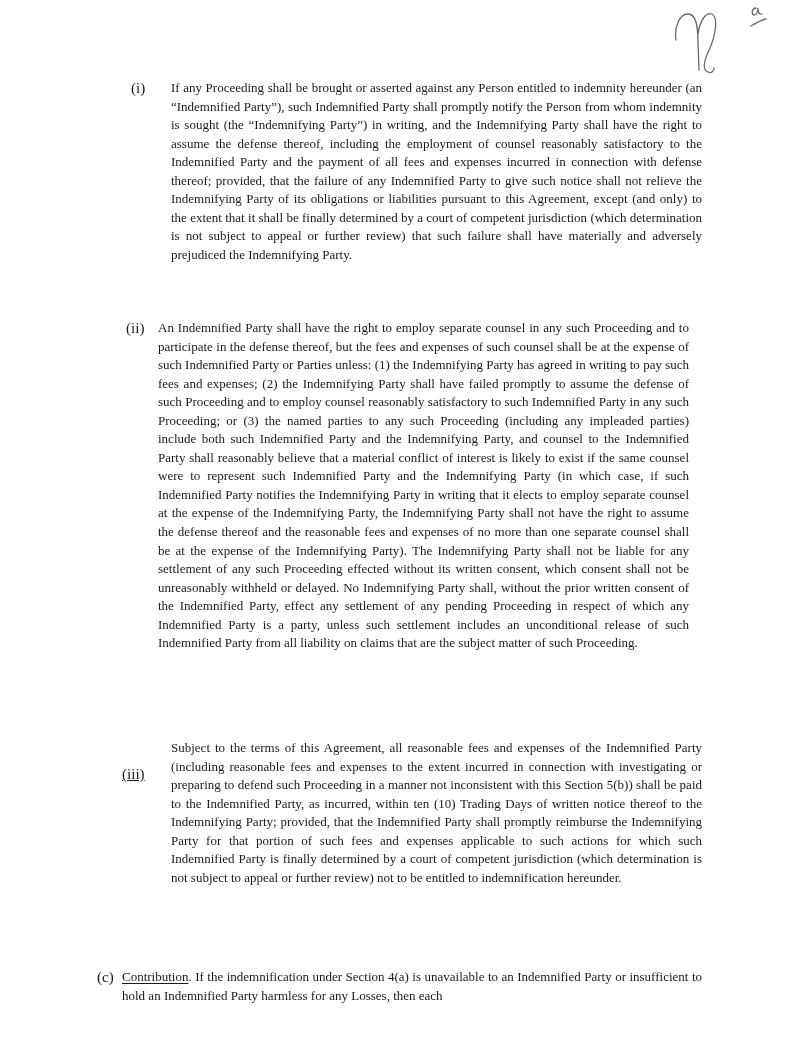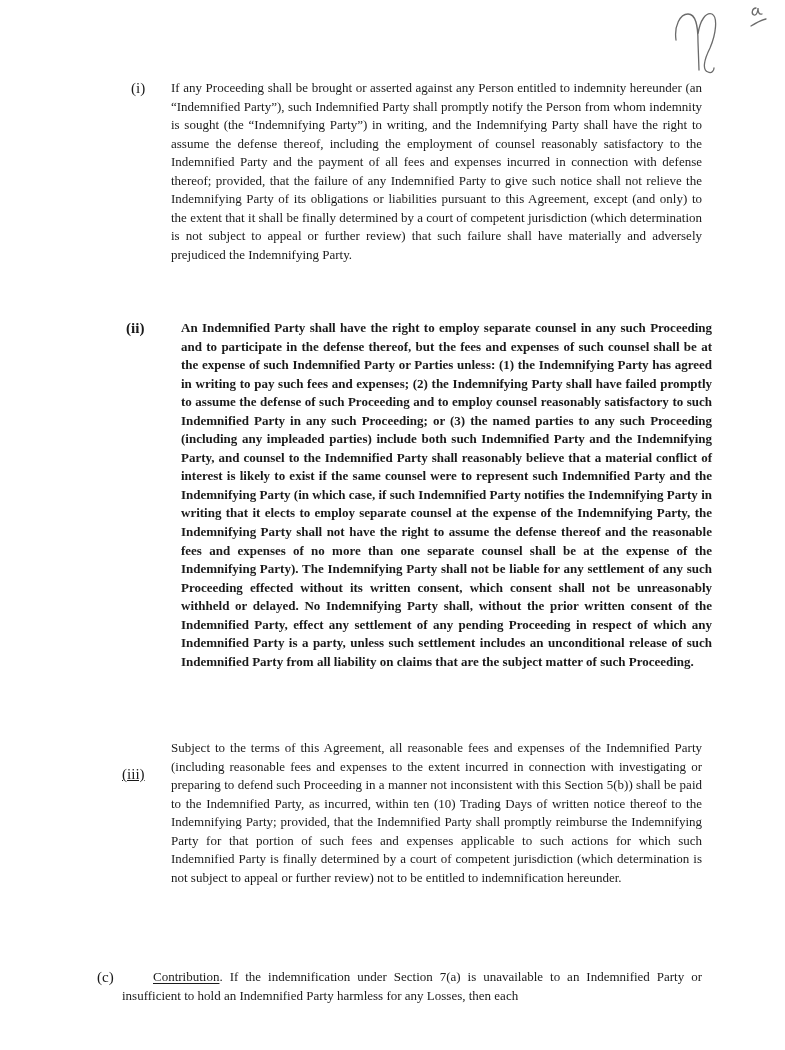--- a/index.html
+++ b/index.html
@@ -7,41 +7,41 @@
       width: 785px; height: 1050px; position: relative; overflow: hidden;
       font-family: "Liberation Serif", "DejaVu Serif", serif;
       color: #1a1a1a;
     }
     .signature { position: absolute; left: 672px; top: 4px; width: 110px; height: 70px; }
     .signature path { fill: none; stroke: #6b6b6b; stroke-width: 1.3; stroke-linecap: round; }
     .para { position: absolute; font-size: 13px; line-height: 18.55px; }
     .marker { position: absolute; font-size: 15.1px; line-height: 18.55px; }
     .body-text { text-align: justify; text-align-last: left; }
     .p-i   { left: 171px; top: 79px;  width: 531px; }
-    .p-ii  { left: 181px; top: 319px; width: 531px; font-weight: bold; }
+    .p-ii  { left: 158px; top: 319px; width: 531px; }
     .p-iii { left: 171px; top: 739px; width: 531px; }
     .m-i   { left: 131px; top: 79px; }
-    .m-ii  { left: 126px; top: 319px; font-weight: bold; }
+    .m-ii  { left: 126px; top: 319px; }
     .m-iii { left: 122px; top: 765px; text-decoration: underline; }
     .m-c   { left: 97px;  top: 968px; }
     .p-c   { left: 122px; top: 968px; width: 580px; }
-    .u { text-decoration: underline; text-underline-offset: 2px; margin-left: 31px; }
+    .u { text-decoration: underline; text-underline-offset: 2px; }
   </style>
 </head>
 <body>
 
 <svg class="signature" viewBox="0 0 110 70">
   <path d="M4,36 C2,22 8,10 16,10 C24,10 26,22 26,38 L27,66 M26,30 C28,16 34,8 40,10 C46,13 44,30 38,44 C32,56 30,66 36,68 C40,70 42,66 42,64"></path>
   <path d="M84,4 C80,4 79,10 82,11 C85,12 86,6 86,4 C86,8 87,11 90,10"></path>
   <path d="M79,22 C84,19 89,16 94,15"></path>
 </svg>
 
 <div class="marker m-i">(i)</div>
 <div class="para body-text p-i">If any Proceeding shall be brought or asserted against any Person entitled to indemnity hereunder (an “Indemnified Party”), such Indemnified Party shall promptly notify the Person from whom indemnity is sought (the “Indemnifying Party”) in writing, and the Indemnifying Party shall have the right to assume the defense thereof, including the employment of counsel reasonably satisfactory to the Indemnified Party and the payment of all fees and expenses incurred in connection with defense thereof; provided, that the failure of any Indemnified Party to give such notice shall not relieve the Indemnifying Party of its obligations or liabilities pursuant to this Agreement, except (and only) to the extent that it shall be finally determined by a court of competent jurisdiction (which determination is not subject to appeal or further review) that such failure shall have materially and adversely prejudiced the Indemnifying Party.</div>
 
 <div class="marker m-ii">(ii)</div>
 <div class="para body-text p-ii">An Indemnified Party shall have the right to employ separate counsel in any such Proceeding and to participate in the defense thereof, but the fees and expenses of such counsel shall be at the expense of such Indemnified Party or Parties unless: (1) the Indemnifying Party has agreed in writing to pay such fees and expenses; (2) the Indemnifying Party shall have failed promptly to assume the defense of such Proceeding and to employ counsel reasonably satisfactory to such Indemnified Party in any such Proceeding; or (3) the named parties to any such Proceeding (including any impleaded parties) include both such Indemnified Party and the Indemnifying Party, and counsel to the Indemnified Party shall reasonably believe that a material conflict of interest is likely to exist if the same counsel were to represent such Indemnified Party and the Indemnifying Party (in which case, if such Indemnified Party notifies the Indemnifying Party in writing that it elects to employ separate counsel at the expense of the Indemnifying Party, the Indemnifying Party shall not have the right to assume the defense thereof and the reasonable fees and expenses of no more than one separate counsel shall be at the expense of the Indemnifying Party). The Indemnifying Party shall not be liable for any settlement of any such Proceeding effected without its written consent, which consent shall not be unreasonably withheld or delayed. No Indemnifying Party shall, without the prior written consent of the Indemnified Party, effect any settlement of any pending Proceeding in respect of which any Indemnified Party is a party, unless such settlement includes an unconditional release of such Indemnified Party from all liability on claims that are the subject matter of such Proceeding.</div>
 
 <div class="marker m-iii">(iii)</div>
 <div class="para body-text p-iii">Subject to the terms of this Agreement, all reasonable fees and expenses of the Indemnified Party (including reasonable fees and expenses to the extent incurred in connection with investigating or preparing to defend such Proceeding in a manner not inconsistent with this Section 5(b)) shall be paid to the Indemnified Party, as incurred, within ten (10) Trading Days of written notice thereof to the Indemnifying Party; provided, that the Indemnified Party shall promptly reimburse the Indemnifying Party for that portion of such fees and expenses applicable to such actions for which such Indemnified Party is finally determined by a court of competent jurisdiction (which determination is not subject to appeal or further review) not to be entitled to indemnification hereunder.</div>
 
 <div class="marker m-c">(c)</div>
-<div class="para body-text p-c"><span class="u">Contribution</span><span>. If the indemnification under Section 7(a) is unavailable to an Indemnified Party or insufficient to hold an Indemnified Party harmless for any Losses, then each</span></div>
+<div class="para body-text p-c"><span class="u">Contribution</span><span>. If the indemnification under Section 4(a) is unavailable to an Indemnified Party or insufficient to hold an Indemnified Party harmless for any Losses, then each</span></div>
 
 </body></html>

